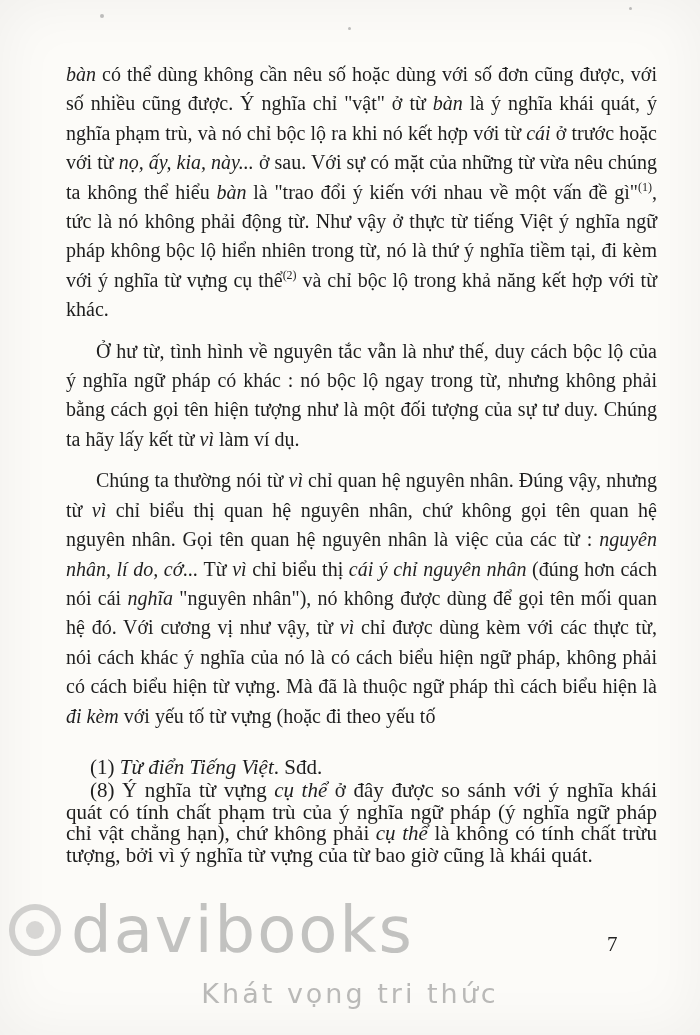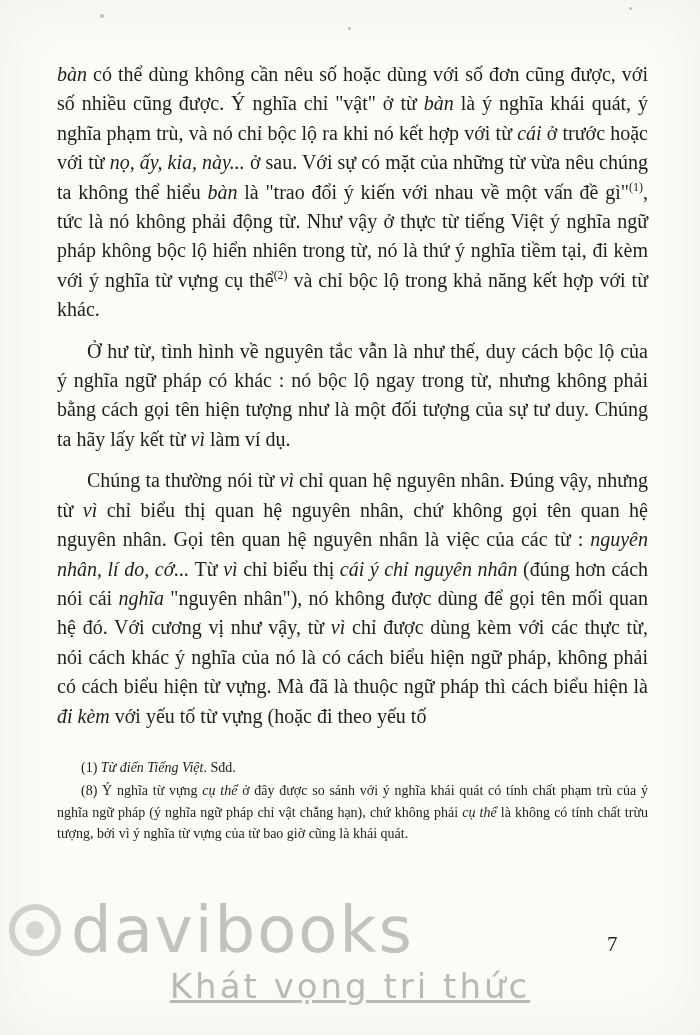--- a/index.html
+++ b/index.html
@@ -8,37 +8,37 @@
     height: 1035px;
     position: relative;
     background: #fcfbf8;
     overflow: hidden;
     font-family: "Liberation Serif", "DejaVu Serif", serif;
     color: #1e1e1e;
     box-shadow: inset 0 0 60px rgba(0,0,0,0.05);
   }
   .text-block {
     position: absolute;
-    left: 57px;
+    left: 66px;
     top: 60px;
     width: 591px;
   }
   .para {
     margin: 0 0 12px 0;
     font-size: 20px;
     line-height: 29.4px;
     text-align: justify;
     text-indent: 30px;
   }
   .para.no-indent { text-indent: 0; }
   .it { font-style: italic; }
   sup { font-size: 12px; line-height: 0; }
   .footnotes {
     margin-top: 26px;
-    font-size: 14px;
+    font-size: 21px;
     line-height: 21.5px;
   }
   .fn {
     margin: 0 0 2px 0;
     text-align: justify;
     text-indent: 24px;
   }
   .page-number {
     position: absolute;
     left: 607px;
@@ -82,25 +82,24 @@
   .wm-title {
     font-family: "DejaVu Sans", "Liberation Sans", sans-serif;
     font-size: 64px;
     font-weight: 400;
     letter-spacing: 2px;
     color: rgba(125,125,125,0.45);
     line-height: 1;
   }
   .wm-subtitle {
     font-family: "DejaVu Sans", "Liberation Sans", sans-serif;
-    font-size: 34px;
+    font-size: 27px;
     letter-spacing: 3px;
     color: rgba(120,120,120,0.5);
-    margin-top: 4px;
-    text-decoration: underline;
+    margin-top: 16px;
   }
   .speck {
     position: absolute;
     border-radius: 50%;
     background: #8a8a8a;
     opacity: 0.55;
   }
   .speck.s1 { left: 100px; top: 14px; width: 4px; height: 4px; }
   .speck.s2 { left: 348px; top: 27px; width: 3px; height: 3px; }
   .speck.s3 { left: 629px; top: 7px; width: 3px; height: 3px; }

